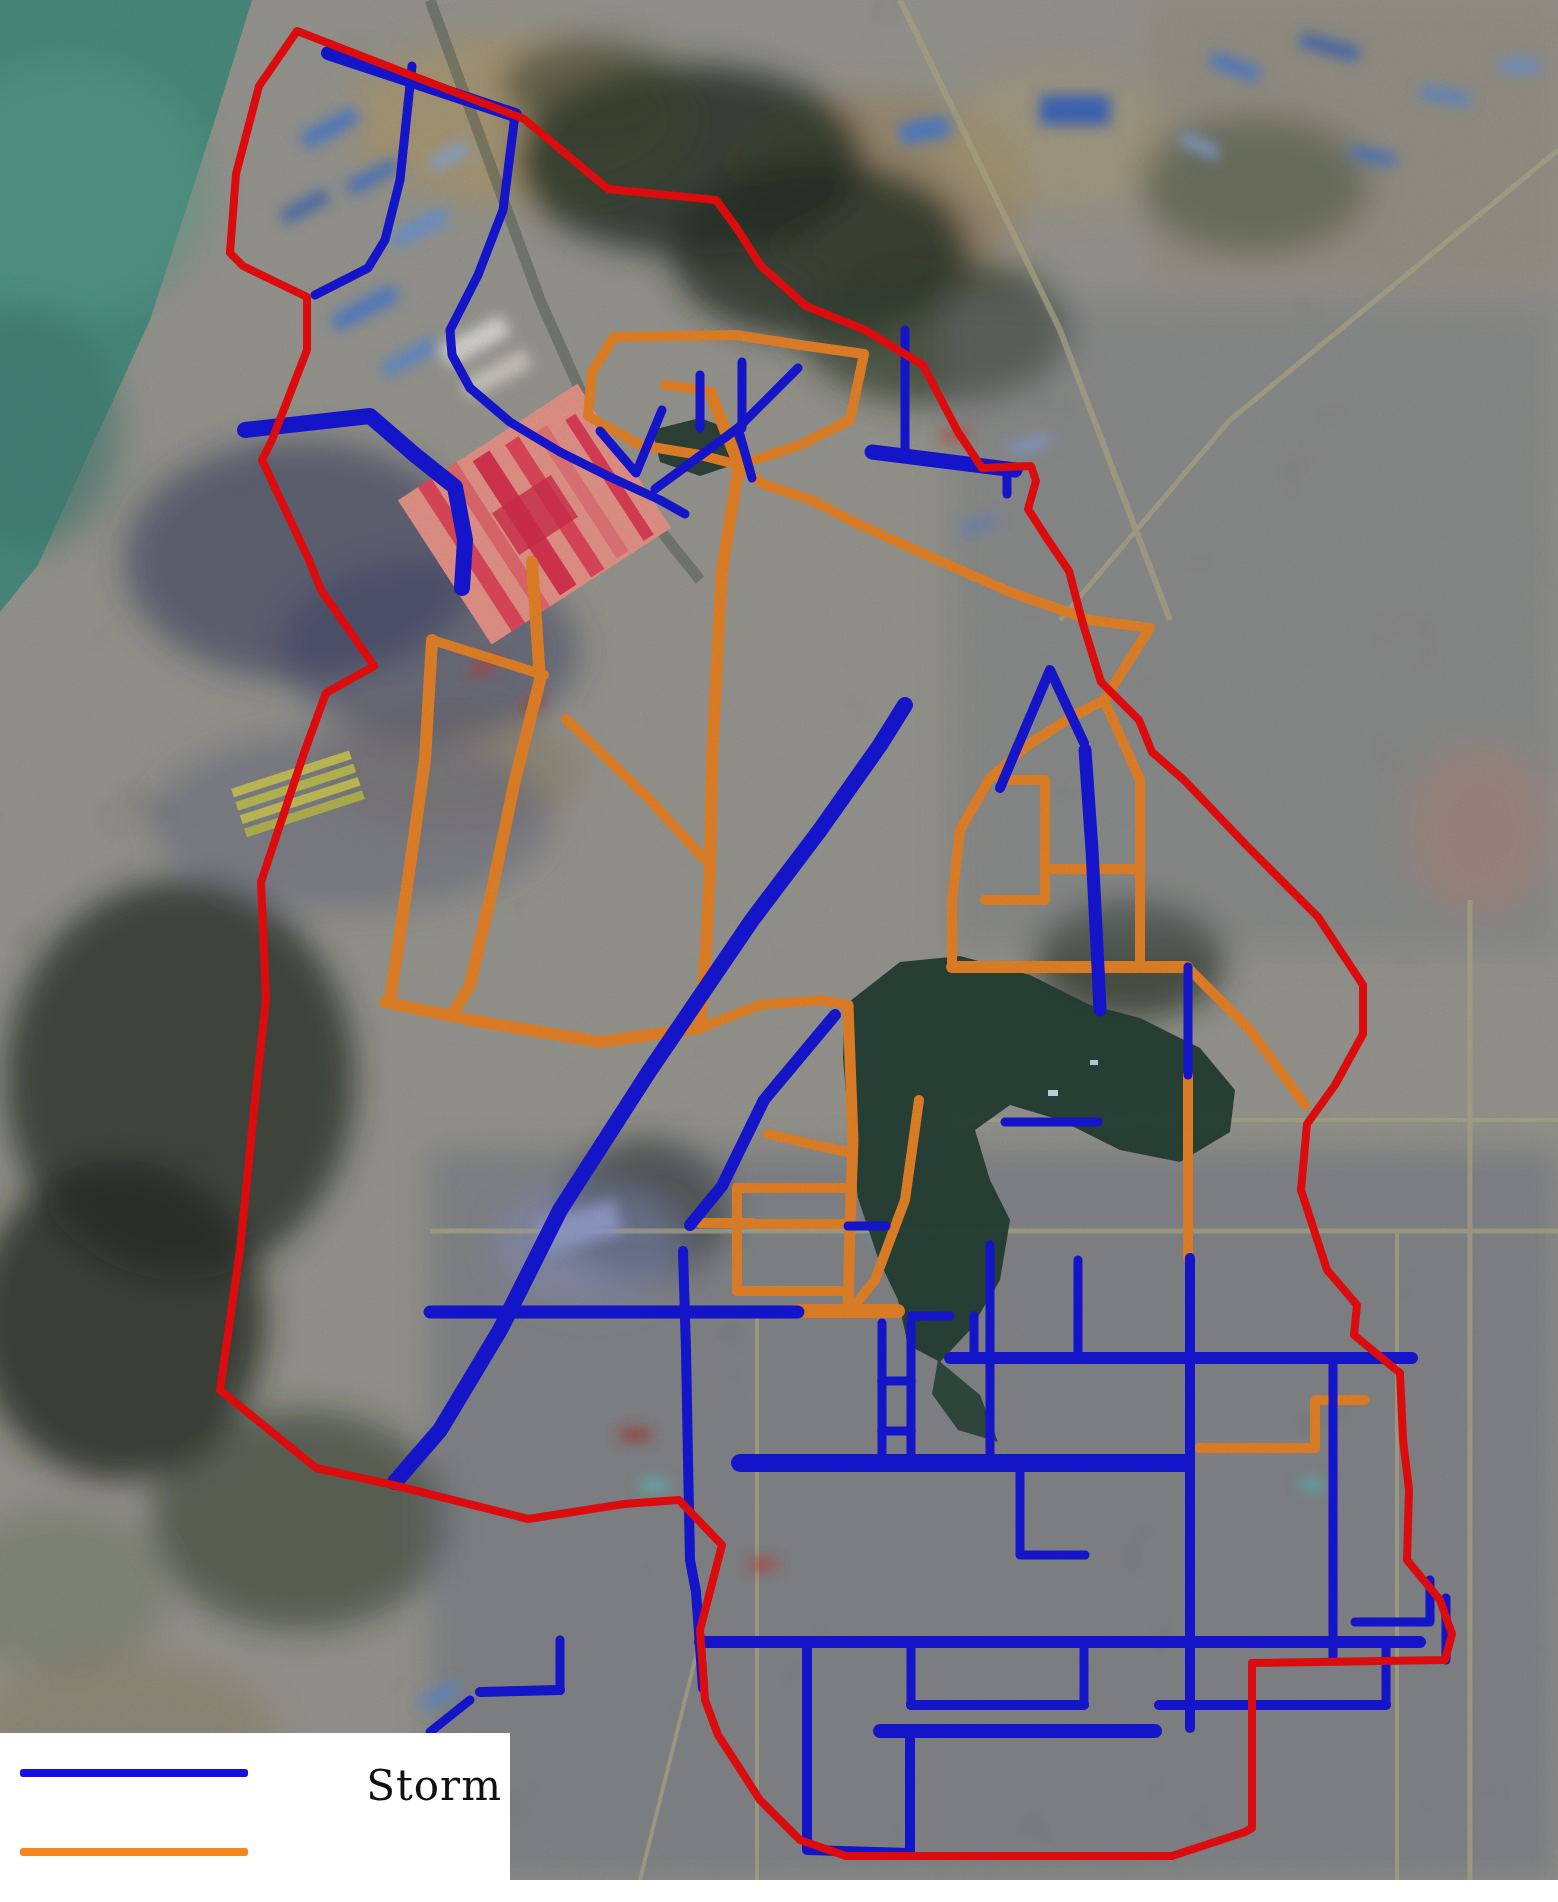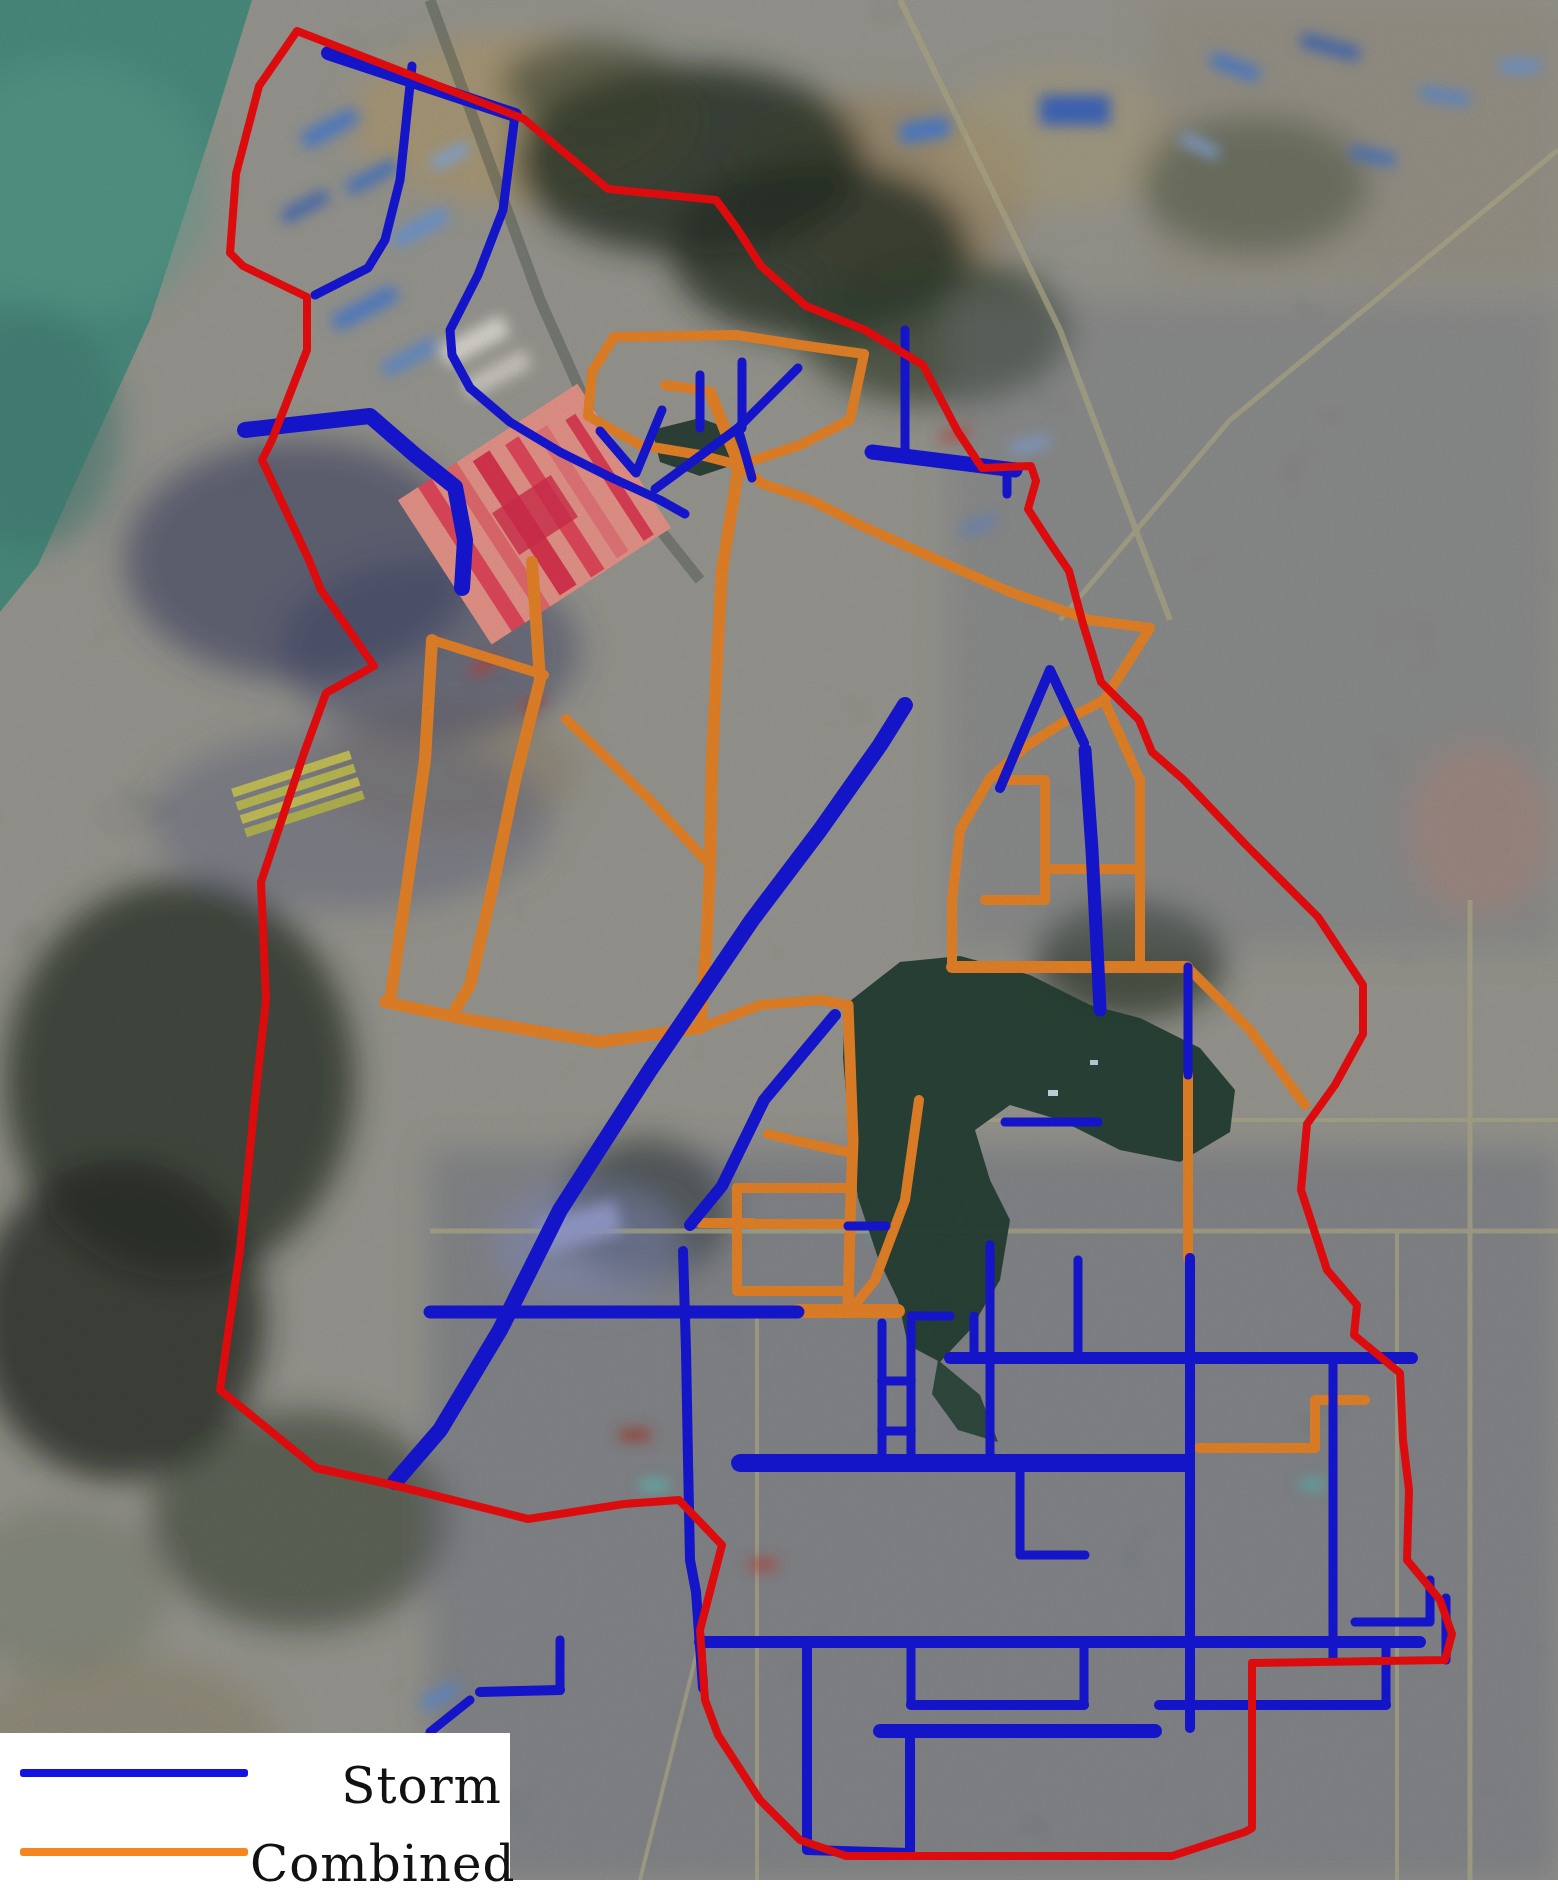--- a/index.html
+++ b/index.html
@@ -2,21 +2,21 @@
 <html><head>
 <meta charset="utf-8">
 <style>
   html,body{margin:0;padding:0;background:#ffffff;}
   #page{position:relative;width:1558px;height:1902px;overflow:hidden;background:#fff;
         font-family:"DejaVu Serif","Liberation Serif",serif;}
   #mapsvg{position:absolute;left:0;top:0;}
   #legend{position:absolute;left:0;top:1733px;width:510px;height:169px;background:#ffffff;}
   .sw{position:absolute;left:20px;width:228px;height:8px;border-radius:3px;}
   .lab{position:absolute;left:250px;width:252px;text-align:right;padding-right:6px;
-       font-size:50px;line-height:48px;color:#111;letter-spacing:1px;white-space:nowrap;}
+       font-size:42px;line-height:48px;color:#111;letter-spacing:1px;white-space:nowrap;}
 </style>
 </head>
 <body>
 
 <div id="page">
   <svg id="mapsvg" width="1558" height="1902" viewBox="0 0 1558 1902">
     <defs>
       <filter id="soft" x="-40%" y="-40%" width="180%" height="180%">
         <feGaussianBlur stdDeviation="16"></feGaussianBlur>
       </filter>
@@ -236,15 +236,14 @@
 
     <rect x="0" y="0" width="1558" height="1880" filter="url(#grain)" opacity="0.16"></rect>
 
     <rect x="0" y="1880" width="1558" height="22" fill="#ffffff"></rect>
   </svg>
 
   <div id="legend">
     <div class="sw" style="top: 36px; background: rgb(20, 18, 224);"></div>
     <div class="lab" style="top:29px">Storm</div>
     <div class="sw" style="top: 115px; background: rgb(245, 134, 30);"></div>
-    <div class="lab" style="top:107px">Combined</div>
   </div>
 </div>
 
 </body></html>

